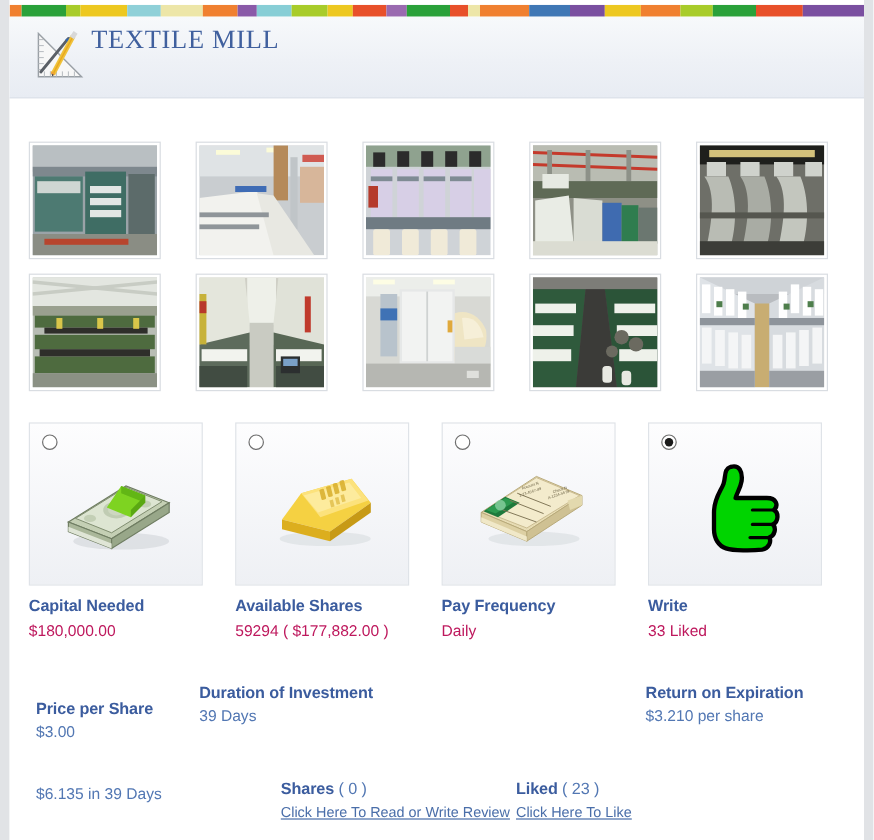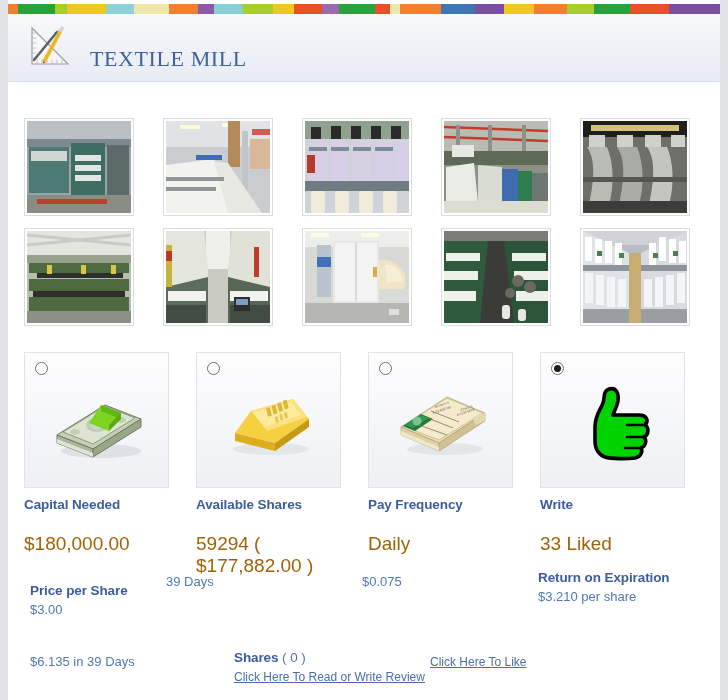--- a/index.html
+++ b/index.html
@@ -62,22 +62,21 @@
     height: 68px;
     background: linear-gradient(to bottom, #f7f9fb 0%, #eef1f6 55%, #e8ecf3 100%);
     border-bottom: 1px solid #d7dde6;
     box-sizing: border-box;
   }
   .brand {
     position: absolute;
     left: 16px;
     top: 6px;
     display: flex;
-    align-items: flex-end;
-    gap: 14px;
+    align-items: flex-start;
   }
   .logo {
     width: 52px;
     height: 52px;
     position: relative;
   }
   .brand-title {
     font-family: "Liberation Serif", serif;
     font-size: 22px;
     letter-spacing: 0.6px;
@@ -167,23 +166,23 @@
     justify-content: center;
   }
   .opt-label {
     margin-top: 9px;
     font-size: 13.5px;
     font-weight: bold;
     color: #3b5c9e;
     letter-spacing: -0.1px;
   }
   .opt-value {
-    margin-top: 21px;
-    font-size: 19px;
-    color: #a16207;
+    margin-top: 6px;
+    font-size: 13px;
+    color: #be185d;
   }
 
   
   .stats-row {
     position: absolute;
     left: 22px;
     width: 690px;
     display: flex;
   }
   .stats-row.r1 { top: 570px; }
@@ -663,33 +662,33 @@
           <div class="opt-value">33 Liked</div>
         </div>
       </div>
 
     <div class="stats-row r1" id="stats-row-1">
         <div class="stat w1">
           <div class="stat-label">Price per Share</div>
           <div class="stat-value">$3.00</div>
         </div>
         <div class="stat w2">
+          <div class="stat-label">Duration of Investment</div>
           <div class="stat-value">39 Days</div>
         </div>
         <div class="stat w3">
-          <div class="stat-value">$0.075</div>
         </div>
         <div class="stat w4">
           <div class="stat-label">Return on Expiration</div>
           <div class="stat-value">$3.210 per share</div>
         </div>
       </div>
 
     <div class="stats-row r2" id="stats-row-2">
         <div class="stat b1">
           <div class="stat-value">$6.135 in 39 Days</div>
         </div>
         <div class="stat b2"><div class="stat-label"><span>Shares</span><span class="count"> ( 0 )</span></div><div class="stat-link">Click Here To Read or Write Review</div></div>
-        <div class="stat b3"><div class="stat-link">Click Here To Like</div></div>
+        <div class="stat b3"><div class="stat-label"><span>Liked</span><span class="count"> ( 23 )</span></div><div class="stat-link">Click Here To Like</div></div>
       </div>
 
   </div>
 </div>
 
 </body></html>

